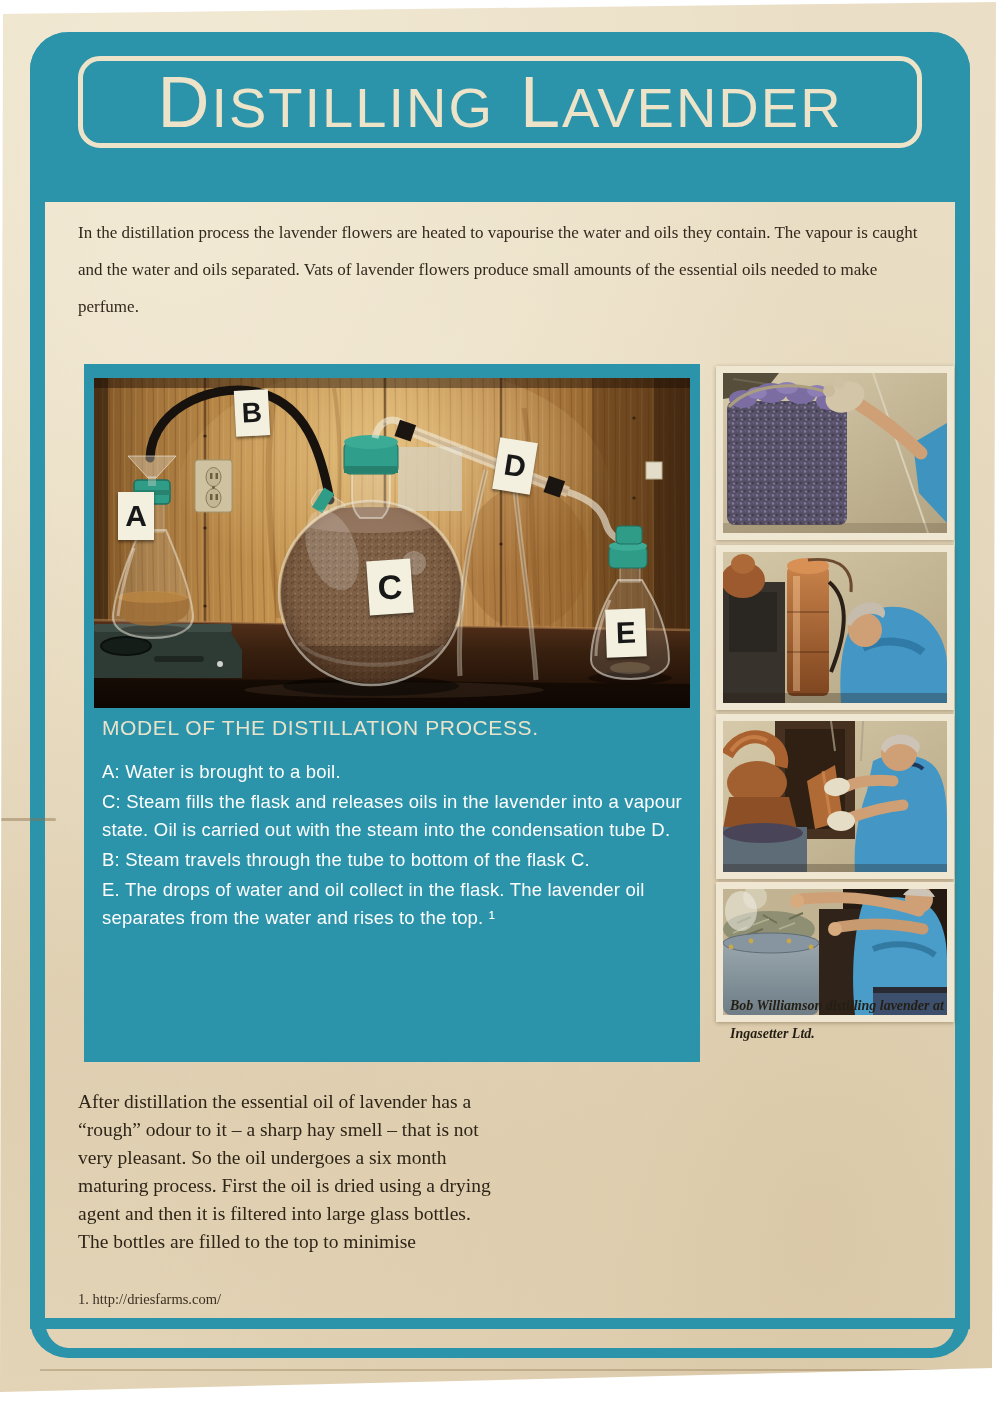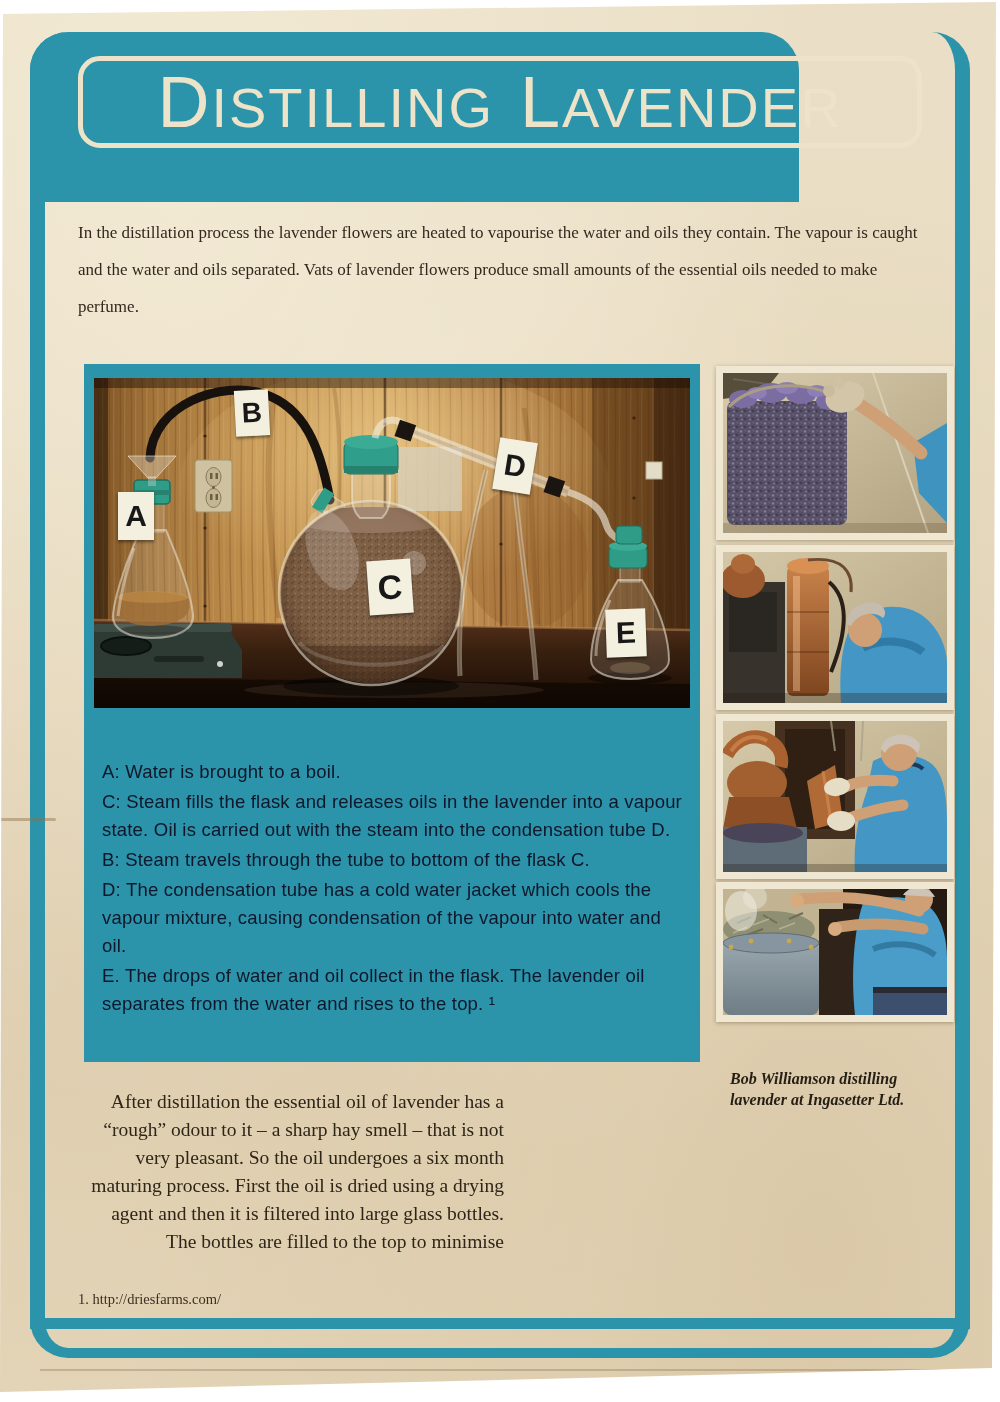--- a/index.html
+++ b/index.html
@@ -16,21 +16,21 @@
       radial-gradient(ellipse at 8% 70%, rgba(190,160,115,.22), transparent 45%),
       linear-gradient(#eadfc6,#e6d8bc);
     clip-path: polygon(3px 14px, 996px 2px, 992px 1368px, 0px 1392px);
   }
   .frame{
     position:absolute;left:30px;top:32px;width:940px;height:1326px;
     border:solid #2b93aa;border-width:0 15px 10px 15px;border-radius:38px;
     box-sizing:border-box;
   }
   .header-band{
-    position:absolute;left:30px;top:32px;width:769px;height:170px;
+    position:absolute;left:30px;top:32px;width:940px;height:170px;
     background:#2b93aa;border-radius:38px 38px 0 0;
   }
   .title-box{
     position:absolute;left:48px;top:24px;width:844px;height:92px;
     border:5px solid #ece3c9;border-radius:22px;box-sizing:border-box;
     display:flex;align-items:center;justify-content:center;
   }
   .poster-title{
     font-family:"Liberation Sans", sans-serif;color:#ece3c9;
     letter-spacing:2px;white-space:nowrap;line-height:1;
@@ -55,34 +55,34 @@
     box-shadow:0 2px 3px rgba(0,0,0,.45);
   }
   .panel-heading{
     position:absolute;left:18px;top:352px;width:580px;
     font-family:"Liberation Sans", sans-serif;font-size:21px;
     letter-spacing:.6px;color:#eae3cc;
   }
   .steps{
     position:absolute;left:18px;top:394px;width:588px;
     font-family:"Liberation Sans", sans-serif;font-size:18.5px;
-    line-height:28px;color:#0f172a;letter-spacing:.2px;
+    line-height:28px;color:#ffffff;letter-spacing:.2px;
   }
   .step{margin:0 0 2px 0;}
   .photo-card{
     position:absolute;left:716px;width:238px;background:#efe7d2;
     padding:7px;box-sizing:border-box;box-shadow:0 1px 4px rgba(95,75,45,.45);
   }
   .photo-card svg{display:block;width:224px;}
   .side-caption{
-    position:absolute;left:730px;top:1068px;width:218px;
-    font-weight:bold;font-style:italic;font-size:16px;line-height:21px;
+    position:absolute;left:730px;top:992px;width:218px;
+    font-weight:bold;font-style:italic;font-size:14px;line-height:28px;
     color:#241e14;
   }
-  .col{position:absolute;top:1088px;width:426px;font-size:19.5px;line-height:28px;color:#2e2519;text-align:right;}
+  .col{position:absolute;top:1088px;width:426px;font-size:19.5px;line-height:28px;color:#2e2519;}
   .col p{margin:0;}
   .col-left{left:78px;}
   .col-right{left:512px;}
   .footnote{
     position:absolute;left:78px;top:1291px;font-size:14.5px;color:#3a2f22;font-family:Liberation Serif, serif;
   }
   .bottom-rule{
     position:absolute;left:30px;top:1318px;width:940px;height:11px;background:#2b93aa;
   }
   .crease-bottom{
@@ -274,26 +274,26 @@
         </g>
       </svg>
 
       <div class="pl" style="left:24px;top:114px;width:36px;height:48px;font-size:30px;">A</div>
       <div class="pl" style="left:141px;top:12px;width:34px;height:46px;font-size:28px;transform:rotate(-3deg);">B</div>
       <div class="pl" style="left:274px;top:182px;width:44px;height:54px;font-size:34px;transform:rotate(-4deg);">C</div>
       <div class="pl" style="left:402px;top:62px;width:38px;height:52px;font-size:30px;transform:rotate(9deg);">D</div>
       <div class="pl" style="left:512px;top:231px;width:40px;height:48px;font-size:30px;transform:rotate(-2deg);">E</div>
     </div>
 
+    <div class="panel-heading">MODEL OF THE DISTILLATION PROCESS.</div>
 
     <div class="steps">
       <p class="step">A: Water is brought to a boil.</p>
       <p class="step">C: Steam fills the flask and releases oils in the lavender into a vapour state.  Oil is carried out with the steam into the condensation tube D.</p>
       <p class="step">B: Steam travels through the tube to bottom of the flask C.</p>
-      <p class="step">D: The condensation tube has a cold water jacket which cools the vapour mixture, causing condensation of the vapour into water and oil.</p>
       <p class="step">E. The drops of water and oil collect in the flask.  The lavender oil separates from the water and rises to the top. ¹</p>
     </div>
   </div>
 
   <div class="photo-card" style="top:366px;">
     <svg width="224" height="160" viewBox="0 0 224 160" xmlns="http://www.w3.org/2000/svg">
       <defs>
         <linearGradient id="p1w" x1="0" y1="0" x2="1" y2="1">
           <stop offset="0" stop-color="#d8cbab"></stop>
             <stop offset="1" stop-color="#b2a483"></stop>

